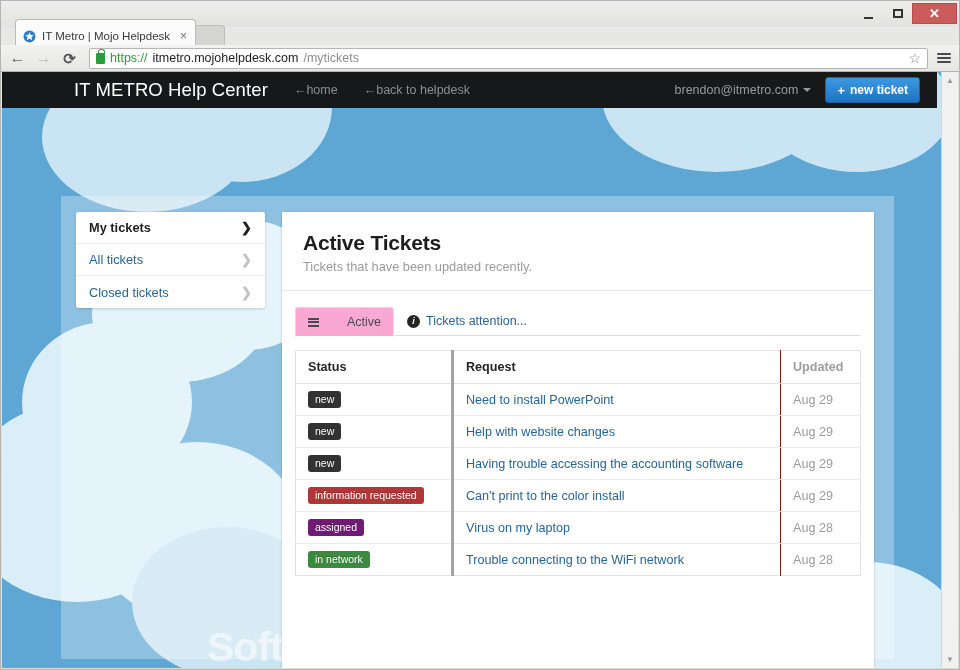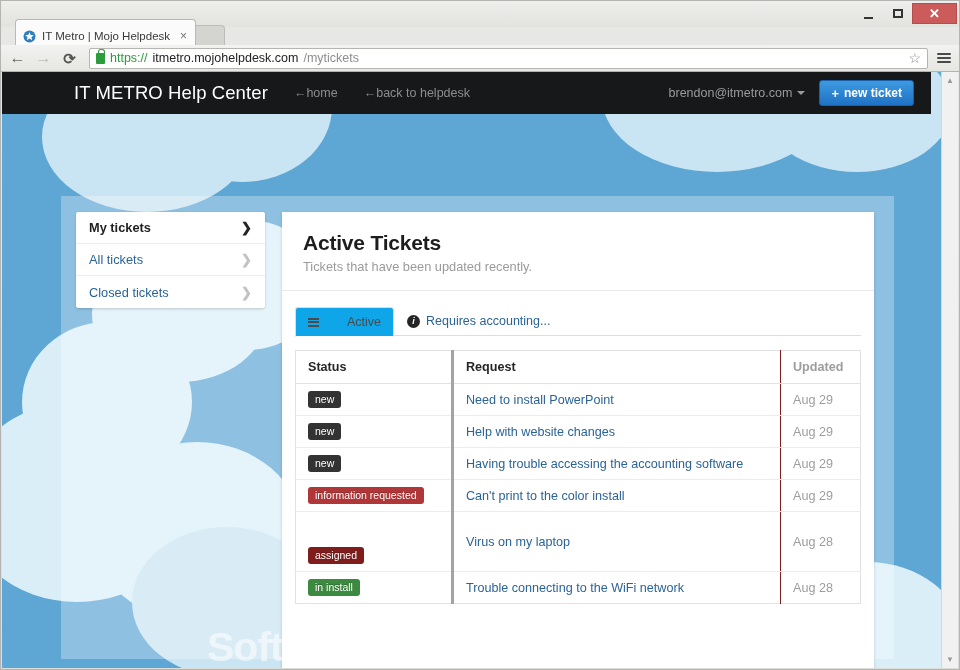--- a/index.html
+++ b/index.html
@@ -94,21 +94,21 @@
   .page { position: absolute; inset: 0 17px 0 0; overflow: hidden; }
 
   
   .clouds { position: absolute; inset: 0; overflow: hidden; }
   .cloud { position: absolute; background: #9fcde6; border-radius: 50%; }
   .cloud.pale { background: #c9e4f2; }
   .cloud.palest { background: #daeef8; }
 
   
   .site-header {
-    position: absolute; top: 0; left: 0; right: 10px; height: 42px;
+    position: absolute; top: 0; left: 0; right: 4px; height: 36px;
     background: #16181a; display: flex; align-items: center; padding: 0 17px 0 0;
     z-index: 5;
   }
   .brand {
     font-size: 18.5px; color: #fff; font-weight: normal;
     margin-left: 72px; letter-spacing: .1px;
   }
   .hdr-link {
     color: #8d8d8d; font-size: 12.5px; text-decoration: none; margin-left: 26px;
   }
@@ -160,21 +160,21 @@
 
   
   .tabs { display: flex; align-items: flex-end; padding: 13px 13px 0; height: 45px; }
   .tab {
     display: flex; align-items: center; gap: 6px;
     font-size: 12.5px; padding: 7px 12px; cursor: pointer;
     border: 1px solid transparent; border-radius: 3px 3px 0 0;
     position: relative; color: #2a6496;
   }
   .tab.active {
-    background: #0ea5e9; border-color: #ddd; border-bottom-color: #fff;
+    background: #f9a8d4; border-color: #ddd; border-bottom-color: #fff;
     color: #4a4a4a; margin-bottom: -1px; z-index: 2; gap: 28px;
   }
   .tabs-rule { border-bottom: 1px solid #ddd; margin: -1px 13px 0; }
   .list-icon { display: inline-flex; flex-direction: column; gap: 1.5px; width: 11px; }
   .list-icon i { display: block; height: 2px; background: #4a4a4a; }
   .list-icon i:nth-child(odd) { width: 11px; }
   .list-icon i:nth-child(even) { width: 11px; }
   .info-icon {
     width: 13px; height: 13px; border-radius: 50%; background: #252525;
     color: #fff; font-size: 9px; font-weight: bold; font-style: italic;
@@ -336,21 +336,21 @@
           <div class="tab active">
             <span class="list-icon">
                 <i></i>
                 <i></i>
                 <i></i>
               </span>
             <span>Active</span>
           </div>
           <div class="tab">
             <span class="info-icon">i</span>
-            <span>Requires accounting...</span>
+            <span>Tickets attention...</span>
           </div>
         </div>
         <div class="tabs-rule"></div>
 
         <div class="tbl-wrap">
           <table>
             <thead>
               <tr>
                 <th class="c-status">Status</th>
                 <th class="c-request">Request</th>
@@ -389,30 +389,30 @@
                 <td class="c-status">
                   <span class="badge" style="background-color: rgb(176, 54, 56);">information requested</span>
                 </td>
                 <td class="c-request">
                   <a>Can't print to the color install</a>
                 </td>
                 <td class="c-updated">Aug 29</td>
               </tr>
               <tr>
                 <td class="c-status">
-                  <span class="badge" style="background-color: #7f1d1d; margin-top: 28px;">assigned</span>
+                  <span class="badge" style="background-color: #701a75;">assigned</span>
                 </td>
                 <td class="c-request">
                   <a>Virus on my laptop</a>
                 </td>
                 <td class="c-updated">Aug 28</td>
               </tr>
               <tr>
                 <td class="c-status">
-                  <span class="badge" style="background-color: rgb(60, 138, 63);">in install</span>
+                  <span class="badge" style="background-color: rgb(60, 138, 63);">in network</span>
                 </td>
                 <td class="c-request">
                   <a>Trouble connecting to the WiFi network</a>
                 </td>
                 <td class="c-updated">Aug 28</td>
               </tr>
             </tbody>
           </table>
         </div>
       </div>

